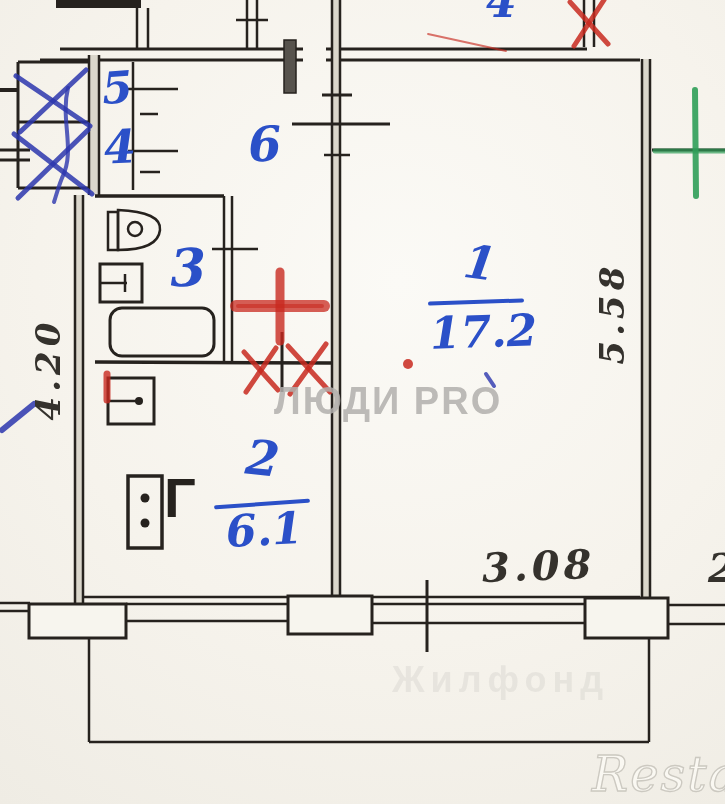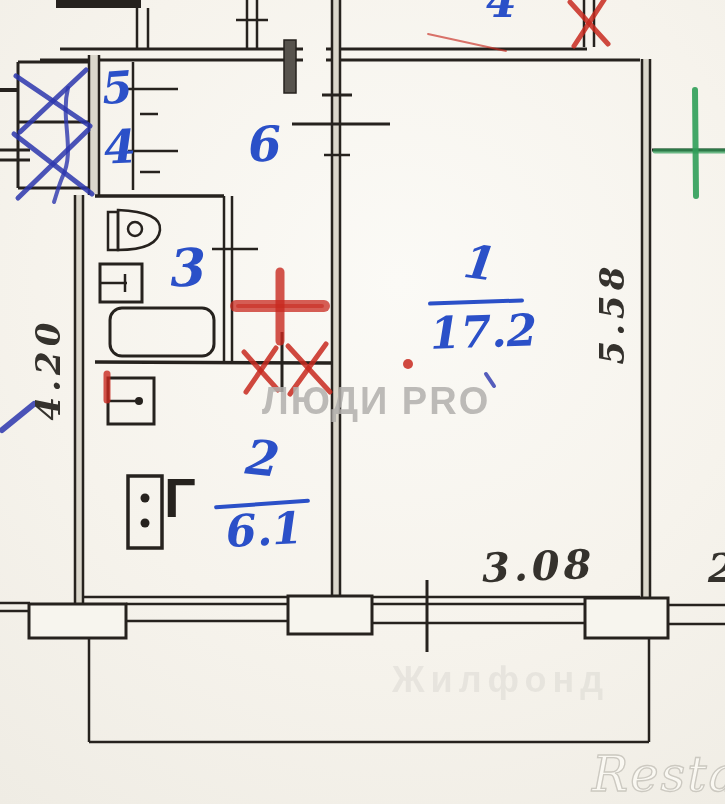--- a/index.html
+++ b/index.html
@@ -181,21 +181,21 @@
       <line class="bluepen" x1="16" y1="76" x2="90" y2="126" stroke-width="5" opacity="0.85"></line>
       <line class="bluepen" x1="86" y1="70" x2="20" y2="132" stroke-width="5" opacity="0.85"></line>
       <line class="bluepen" x1="14" y1="134" x2="92" y2="194" stroke-width="5" opacity="0.85"></line>
       <line class="bluepen" x1="88" y1="130" x2="18" y2="198" stroke-width="5" opacity="0.85"></line>
       <path class="bluepen" d="M68,88 C60,120 76,150 62,178 C58,188 56,196 54,202" stroke-width="4" opacity="0.8"></path>
       <line class="bluepen" x1="2" y1="430" x2="34" y2="404" stroke-width="6" opacity="0.85"></line>
       <line class="bluepen" x1="486" y1="374" x2="494" y2="386" stroke-width="4" opacity="0.8"></line>
     </g>
   </svg>
 
-  <div id="wm-center" class="lbl" style="left:262px;top:382px;">ЛЮДИ PRO</div>
+  <div id="wm-center" class="lbl" style="left:274px;top:382px;">ЛЮДИ PRO</div>
   <div id="wm-balcony" class="lbl" style="left:392px;top:662px;">Жилфонд</div>
 
   <div class="lbl hand-blue" style="left:102px;top:66px;font-size:44px;transform:rotate(-4deg);">5</div>
   <div class="lbl hand-blue" style="left:104px;top:124px;font-size:46px;transform:rotate(-3deg);">4</div>
   <div class="lbl hand-blue" style="left:248px;top:120px;font-size:48px;transform:rotate(-3deg);">6</div>
   <div class="lbl hand-blue" style="left:170px;top:242px;font-size:52px;transform:rotate(-2deg);">3</div>
   <div class="lbl hand-blue" style="left:486px;top:-20px;font-size:44px;">4</div>
 
   <div class="lbl hand-blue" style="left:464px;top:240px;font-size:46px;transform:rotate(8deg);">1</div>
   <div class="fracline" style="left:428px;top:300px;width:96px;height:4px;transform:rotate(-2deg);"></div>

